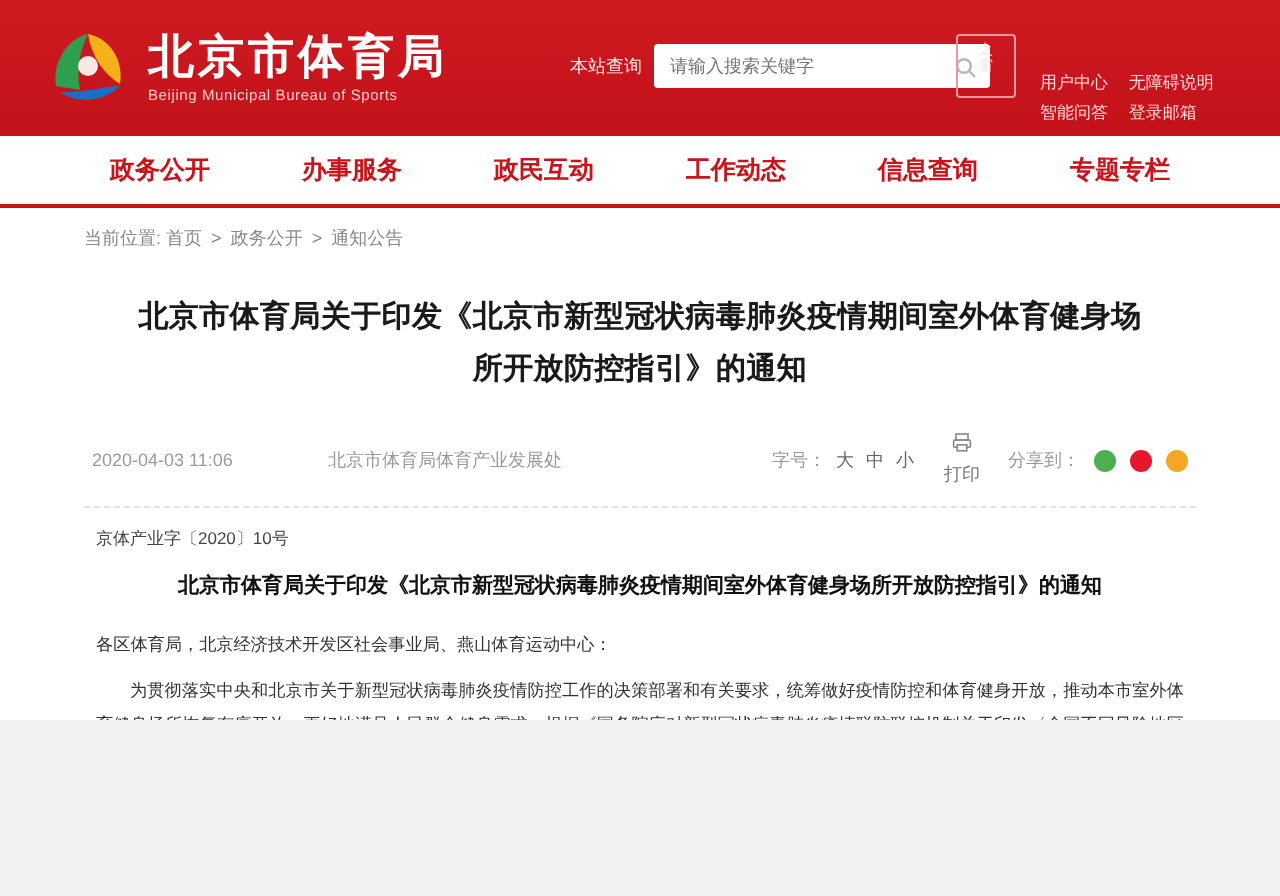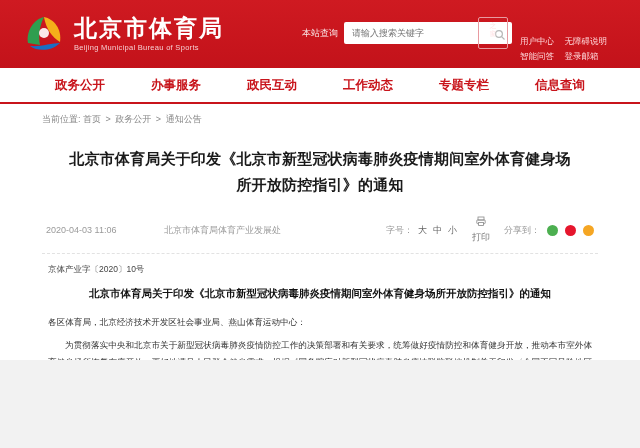--- a/index.html
+++ b/index.html
@@ -53,21 +53,21 @@
     font-size: 7.5px;
     color: #f6cdd0;
     letter-spacing: 0.3px;
     white-space: nowrap;
     margin-top: 3px;
   }
 
   
   .search-area {
     position: absolute;
-    left: 302px; top: 22px;
+    left: 285px; top: 22px;
     display: flex;
     align-items: center;
     justify-content: flex-end;
   }
   .search-scope {
     font-size: 9px;
     color: #ffffff;
     opacity: .92;
     margin-right: 6px;
     white-space: nowrap;
@@ -279,22 +279,22 @@
         </div>
       </div>
     </div>
   </div>
 
   <div class="nav">
     <div class="nav-item">政务公开</div>
     <div class="nav-item">办事服务</div>
     <div class="nav-item">政民互动</div>
     <div class="nav-item">工作动态</div>
+    <div class="nav-item">信息查询</div>
     <div class="nav-item">专题专栏</div>
-    <div class="nav-item">信息查询</div>
   </div>
 
   <div class="crumb">
     <span>当前位置:</span>
     <a href="#">首页</a>
     <span class="sep">&gt;</span>
     <a href="#">政务公开</a>
     <span class="sep">&gt;</span>
     <a href="#">通知公告</a>
   </div>

